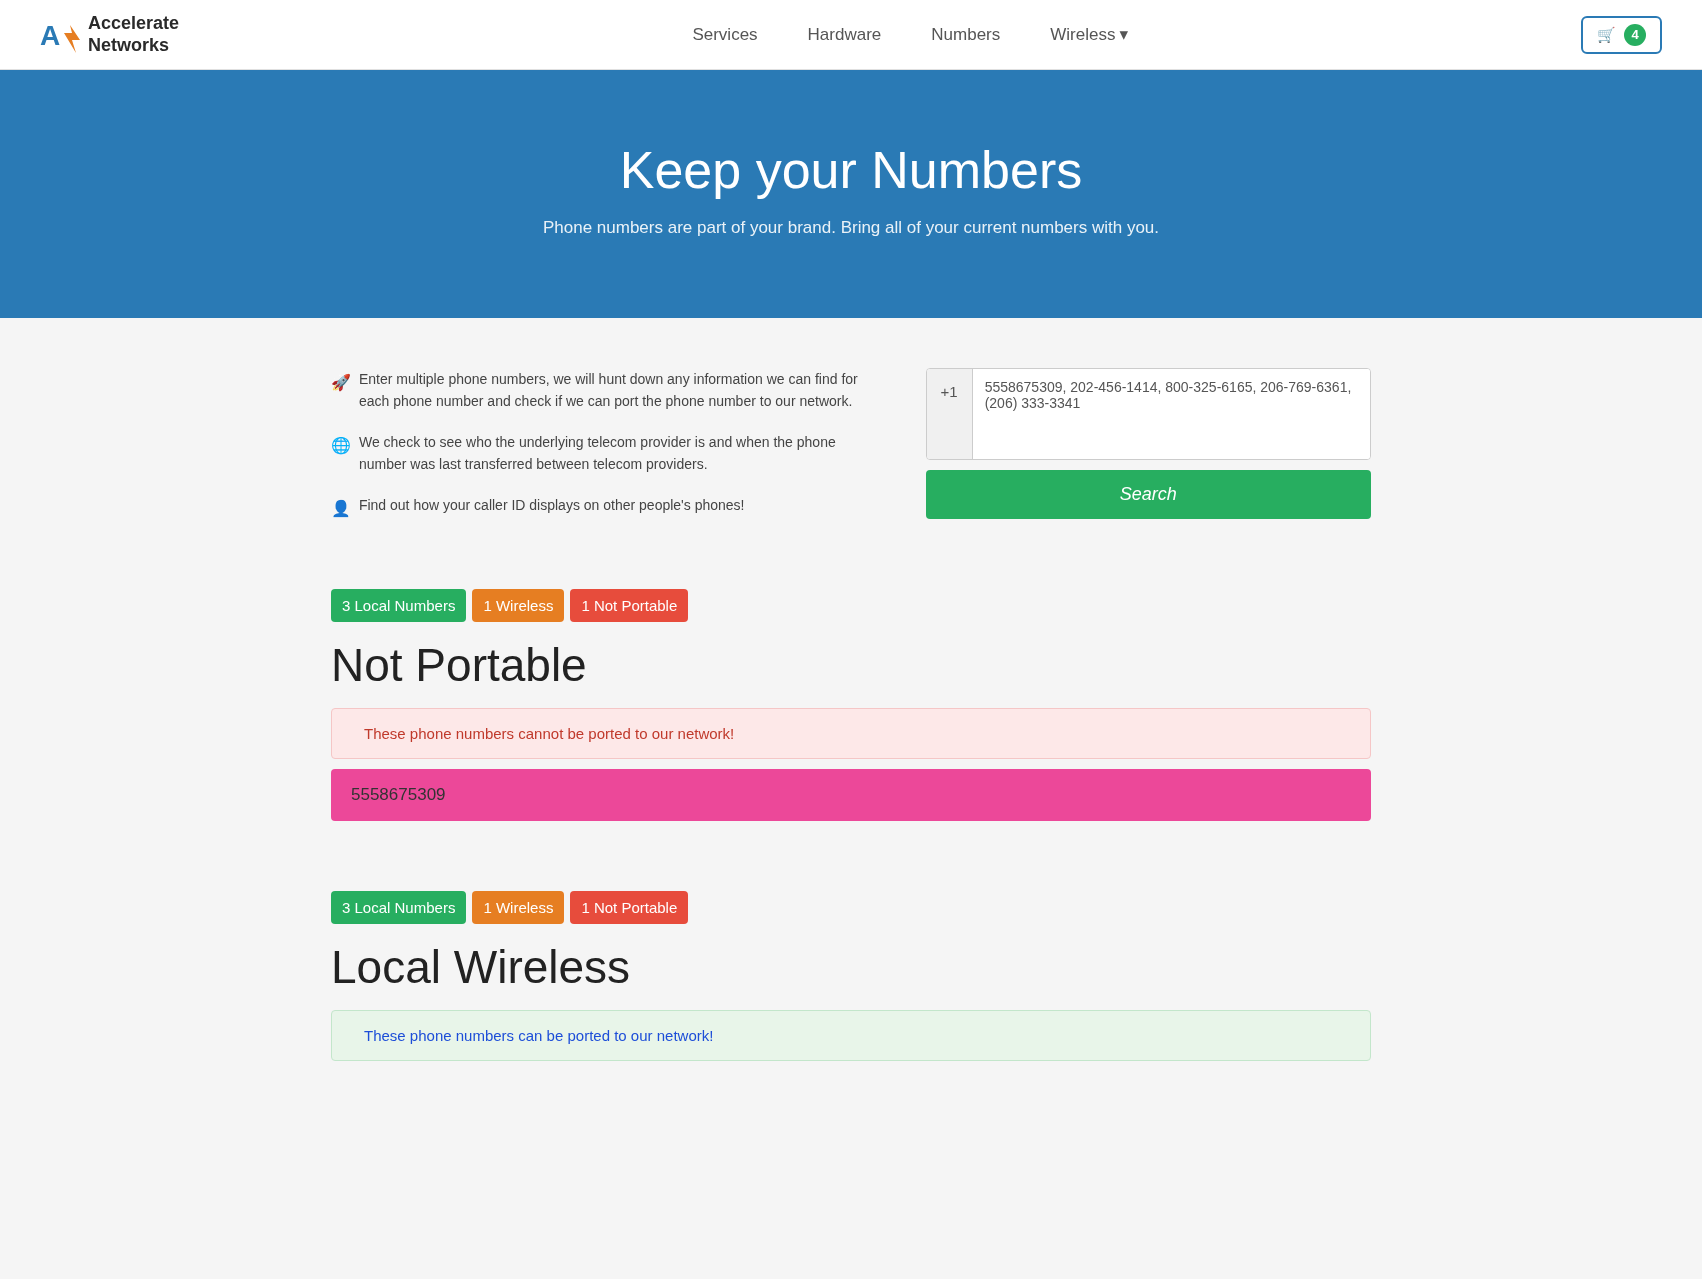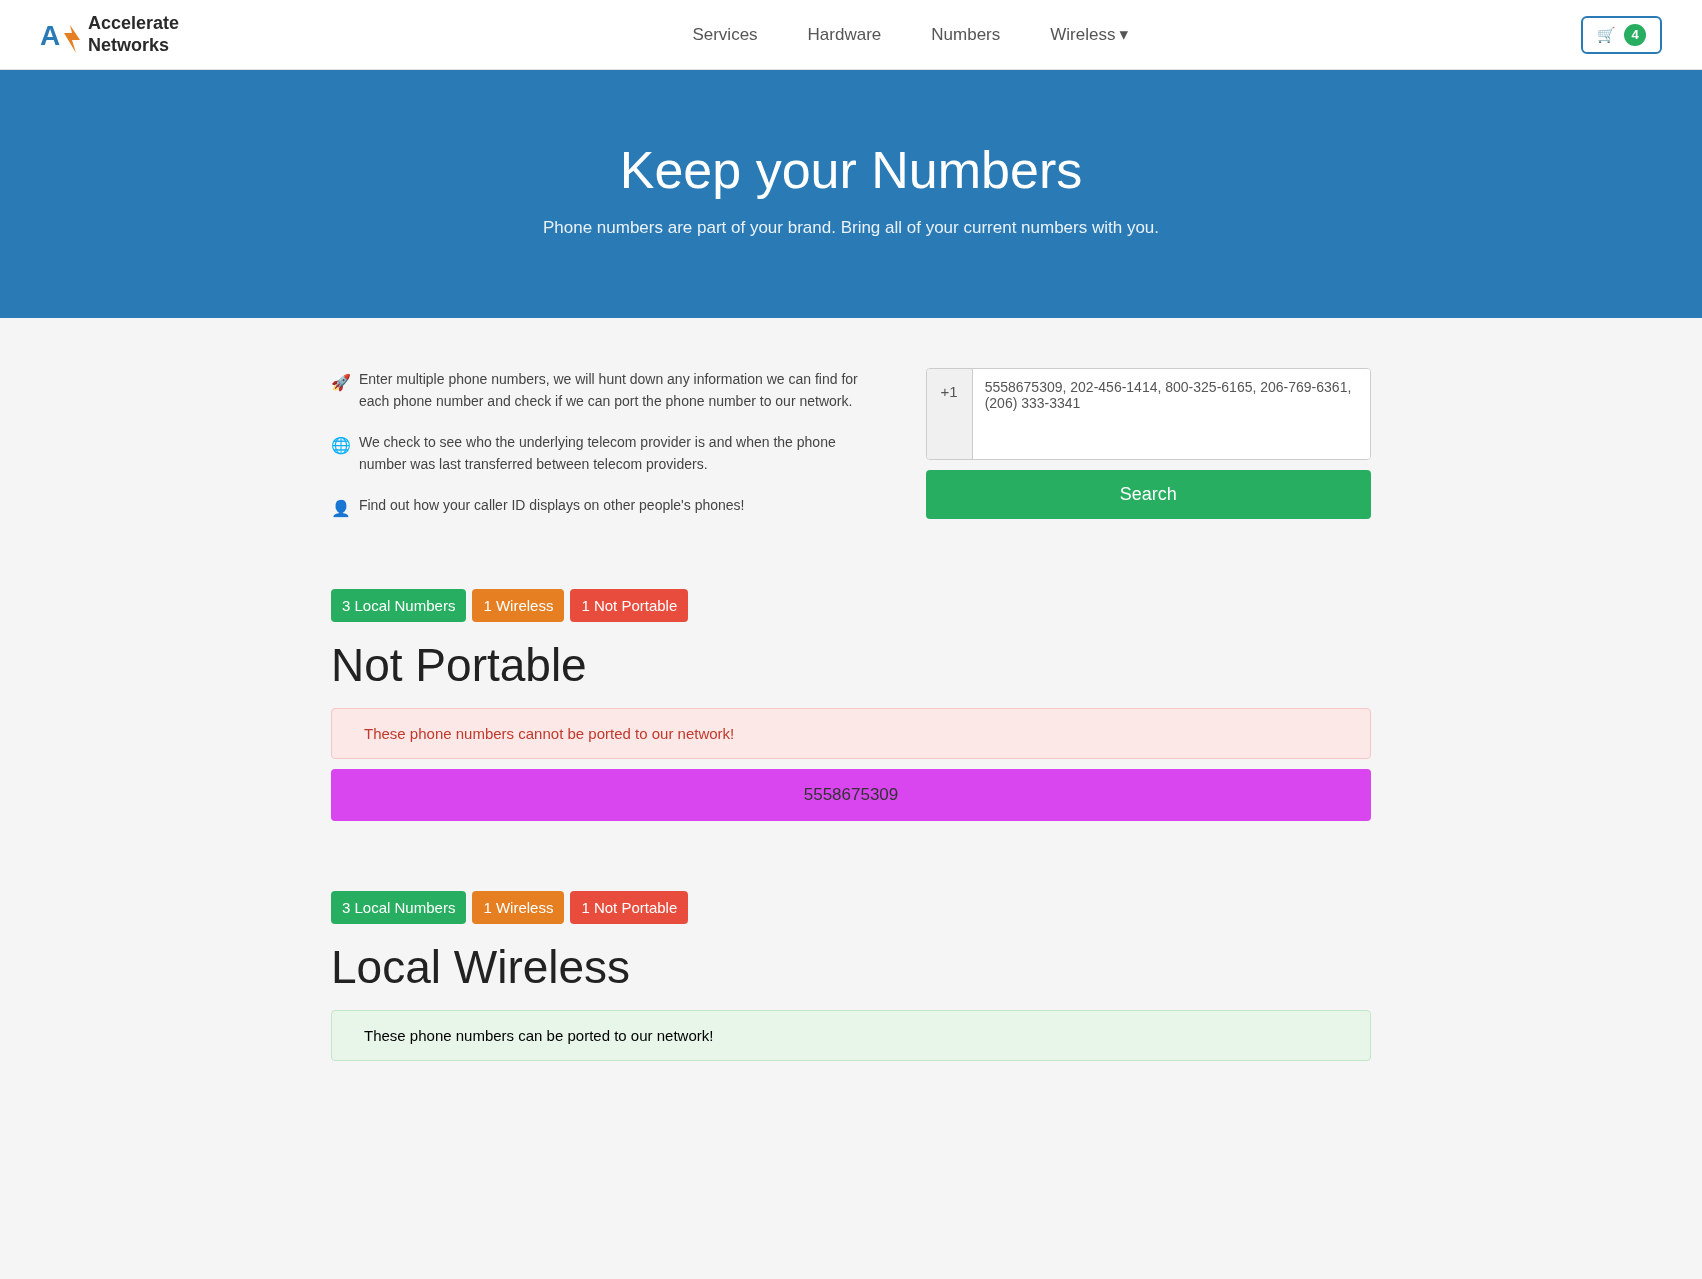--- a/index.html
+++ b/index.html
@@ -149,20 +149,21 @@
     }
     .search-btn {
       background: #27ae60;
       color: #fff;
       border: none;
       border-radius: 4px;
       padding: 14px;
       font-size: 18px;
       cursor: pointer;
       width: 100%;
+      font-style: italic;
     }
 
     
     .result-section {
       margin-bottom: 40px;
     }
     .tags {
       display: flex;
       gap: 6px;
       margin-bottom: 16px;
@@ -193,33 +194,32 @@
       font-size: 15px;
       margin-bottom: 10px;
     }
     .alert-red {
       background: #fde8e8;
       color: #c0392b;
       border: 1px solid #f5c6c6;
     }
     .alert-green {
       background: #e8f5e9;
-      color: #000000;
+      color: #1d4ed8;
       border: 1px solid #c3e6cb;
       margin-top: 8px;
     }
 
     .number-row {
-      background: #d946ef;
+      background: #ec4899;
       padding: 16px 20px;
       border-radius: 4px;
       font-size: 17px;
       color: #333;
       margin-bottom: 6px;
-      text-align: center;
     }
 
     .divider { height: 30px; }
   </style>
 </head>
 <body>
 
 <header class="header">
   <div class="logo-area">
     <svg class="logo-icon" viewBox="0 0 40 40">

